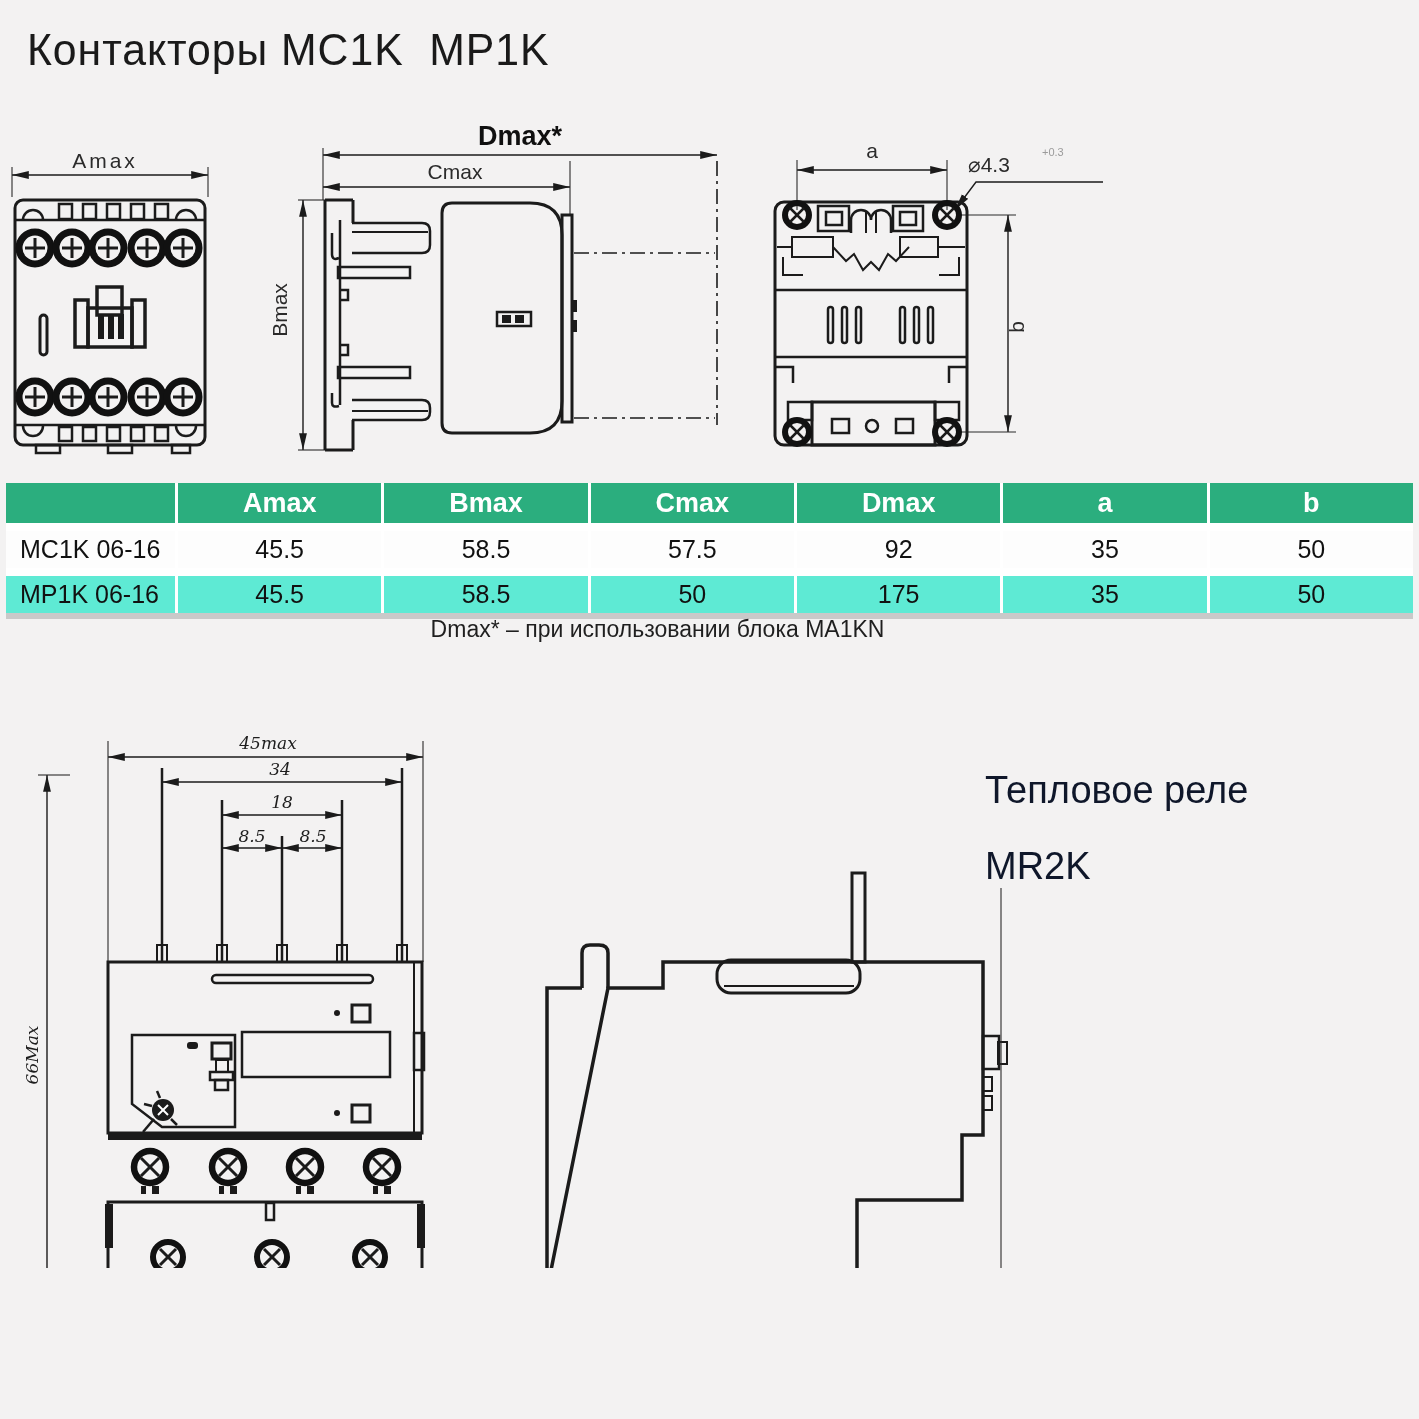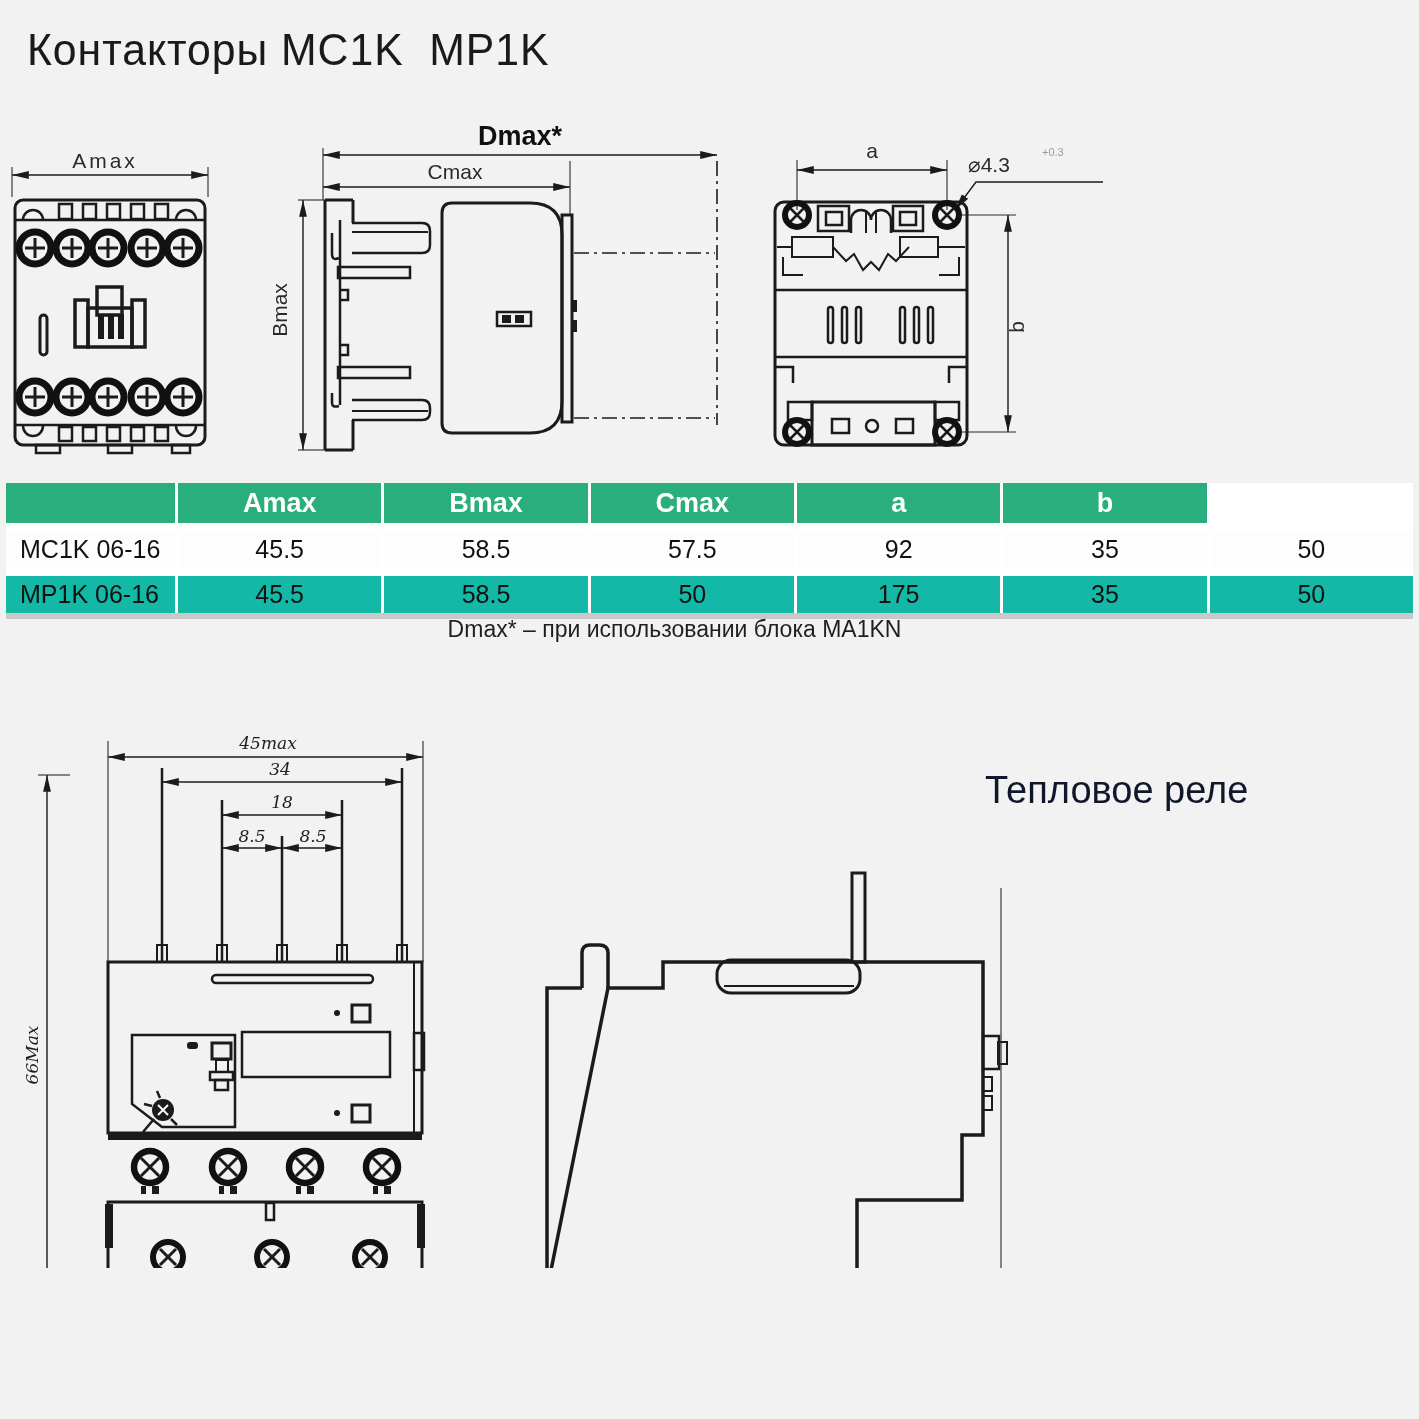--- a/index.html
+++ b/index.html
@@ -27,24 +27,24 @@
   .tol{font-size:11px;fill:#9b9b9b;}
 
   
   .dim-table{left:6px;top:483px;width:1407px;background:#fff;}
   .t-row{display:grid;grid-template-columns:169px repeat(6,1fr);column-gap:3px;background:#fff;}
   .t-row + .t-row{margin-top:8px;}
   .t-head .cell{background:#2bae7e;color:#fff;font-weight:700;font-size:27px;height:40px;
                 display:flex;align-items:center;justify-content:center;}
   .t-body .cell{background:#fdfdfd;color:#111;font-size:25px;height:37px;
                 display:flex;align-items:center;justify-content:center;}
-  .t-body.alt .cell{background:#14b8a6;}
+  .t-body.alt .cell{background:#5eead4;}
   .cell.lbl{justify-content:flex-start;padding-left:14px;}
   .t-strip{height:6px;background:#c9c9c9;}
-  .table-note{left:17px;top:616px;width:1315px;text-align:center;font-size:23px;color:#1f1f1f;}
+  .table-note{left:0;top:616px;width:1315px;text-align:center;font-size:23px;color:#1f1f1f;}
 </style>
 </head>
 <body>
 
 <div class="page">
 
   <div class="abs page-title">Контакторы MC1K  MP1K</div>
 
   <svg class="abs" style="left:4px;top:140px" width="246" height="330" viewBox="0 0 246 330">
     <defs>
@@ -285,20 +285,21 @@
         </g>
     </g>
   </svg>
 
   <div class="abs dim-table">
     <div class="t-row t-head">
       <div class="cell"></div>
       <div class="cell">Amax</div>
       <div class="cell">Bmax</div>
       <div class="cell">Cmax</div>
+      <div class="cell">Dmax</div>
       <div class="cell">a</div>
       <div class="cell">b</div>
     </div>
     <div class="t-row t-body">
       <div class="cell lbl">MC1K 06-16</div>
       <div class="cell">45.5</div>
       <div class="cell">58.5</div>
       <div class="cell">57.5</div>
       <div class="cell">92</div>
       <div class="cell">35</div>
@@ -467,15 +468,16 @@
     </g>
 
     <text class="handtxt" x="245" y="521" text-anchor="middle">65Max</text>
     <line class="dim" x1="22" y1="530" x2="471" y2="530" marker-start="url(#ar5)" marker-end="url(#ar5)"></line>
     <line class="ext" x1="22" y1="440" x2="22" y2="540"></line>
     <line class="ext" x1="473" y1="35" x2="473" y2="540"></line>
   </svg>
 
   <div class="abs relay-title">
     <div>Тепловое реле</div>
+    <div>MR2K</div>
   </div>
 
 </div>
 
 </body></html>

